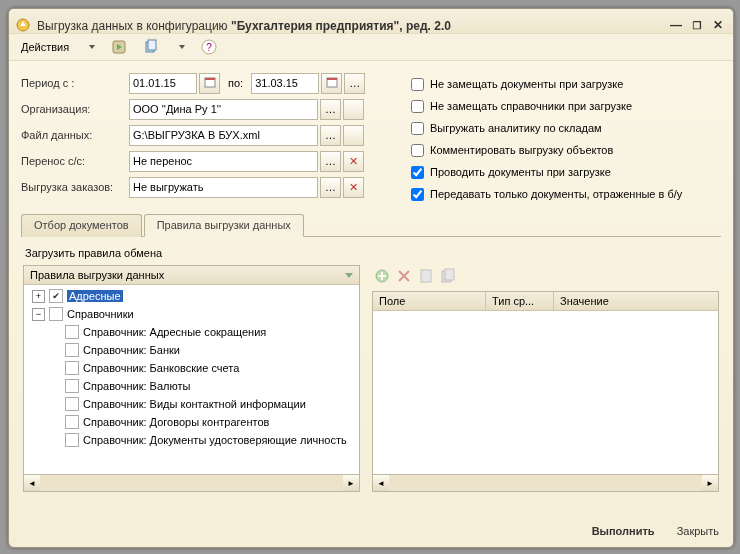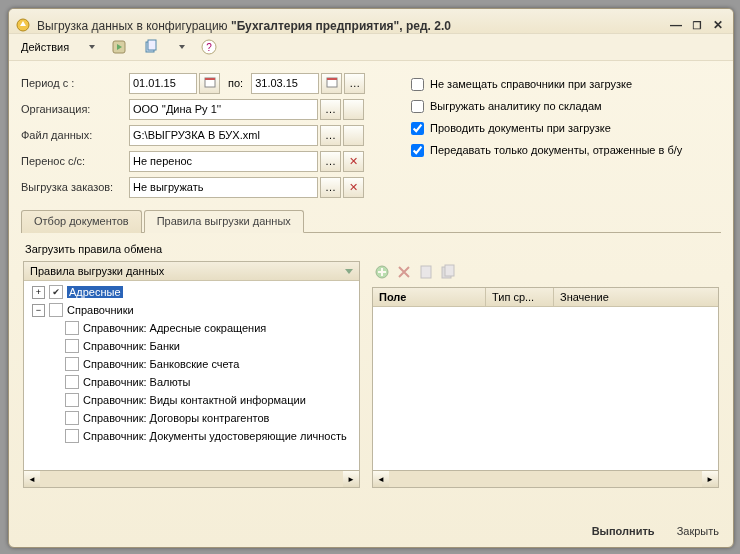--- a/index.html
+++ b/index.html
@@ -46,21 +46,21 @@
 .spacer-ind{display:inline-block;}
 .cb{width:12px;height:12px;border:1px solid #aaa;display:inline-flex;align-items:center;justify-content:center;font-size:9px;background:#fff;}
 .cb.checked::after{content:"✔";color:#333;}
 .sel{background:#2a64b8;color:#fff;padding:0 2px;}
 .rightcol{flex:1;display:flex;flex-direction:column;}
 .mini-toolbar{height:22px;display:flex;align-items:center;gap:6px;padding:0 2px 4px;}
 .mini-icon{width:16px;height:16px;opacity:.55;}
 .grid{flex:1;border:1px solid #bdb6a0;background:#fff;height:208px;}
 .gridhead{display:flex;background:linear-gradient(#f4eedd,#e7dec4);border-bottom:1px solid #ccc4ab;}
 .gh{padding:3px 6px;border-right:1px solid #ccc4ab;}
-.gh1{width:100px;font-weight:bold;}.gh2{width:55px;}.gh3{flex:1;border-right:none;}
+.gh1{width:100px;}.gh2{width:55px;}.gh3{flex:1;border-right:none;}
 .scroll-h{height:16px;background:#ece3ca;border:1px solid #bdb6a0;border-top:none;display:flex;}
 .sc-arrow{width:16px;background:linear-gradient(#fdfaf0,#e4dbc0);display:flex;align-items:center;justify-content:center;font-size:8px;}
 .sc-track{flex:1;}
 .footer{position:absolute;bottom:0;left:0;right:0;height:32px;display:flex;align-items:center;justify-content:flex-end;padding:0 14px;gap:22px;}
 .footer .primary{font-weight:bold;}
 .footer span{color:#333;text-decoration:underline;text-decoration-color:transparent;}
 </style>
 </head>
 <body>
 
@@ -195,25 +195,33 @@
             <div class="icon-btn">
                 <span style="color:#b33">✕</span>
               </div>
           </div>
         </div>
       </div>
 
       <div class="opts">
         <div class="chk">
             <input type="checkbox" style="">
+            <span>Не замещать документы при загрузке</span>
+          </div>
+        <div class="chk">
+            <input type="checkbox" style="">
             <span>Не замещать справочники при загрузке</span>
           </div>
         <div class="chk">
             <input type="checkbox" style="">
             <span>Выгружать аналитику по складам</span>
+          </div>
+        <div class="chk">
+            <input type="checkbox" style="">
+            <span>Комментировать выгрузку объектов</span>
           </div>
         <div class="chk">
             <input type="checkbox" checked="" style="">
             <span>Проводить документы при загрузке</span>
           </div>
         <div class="chk">
             <input type="checkbox" checked="" style="">
             <span>Передавать только документы, отраженные в б/у</span>
           </div>
       </div>

